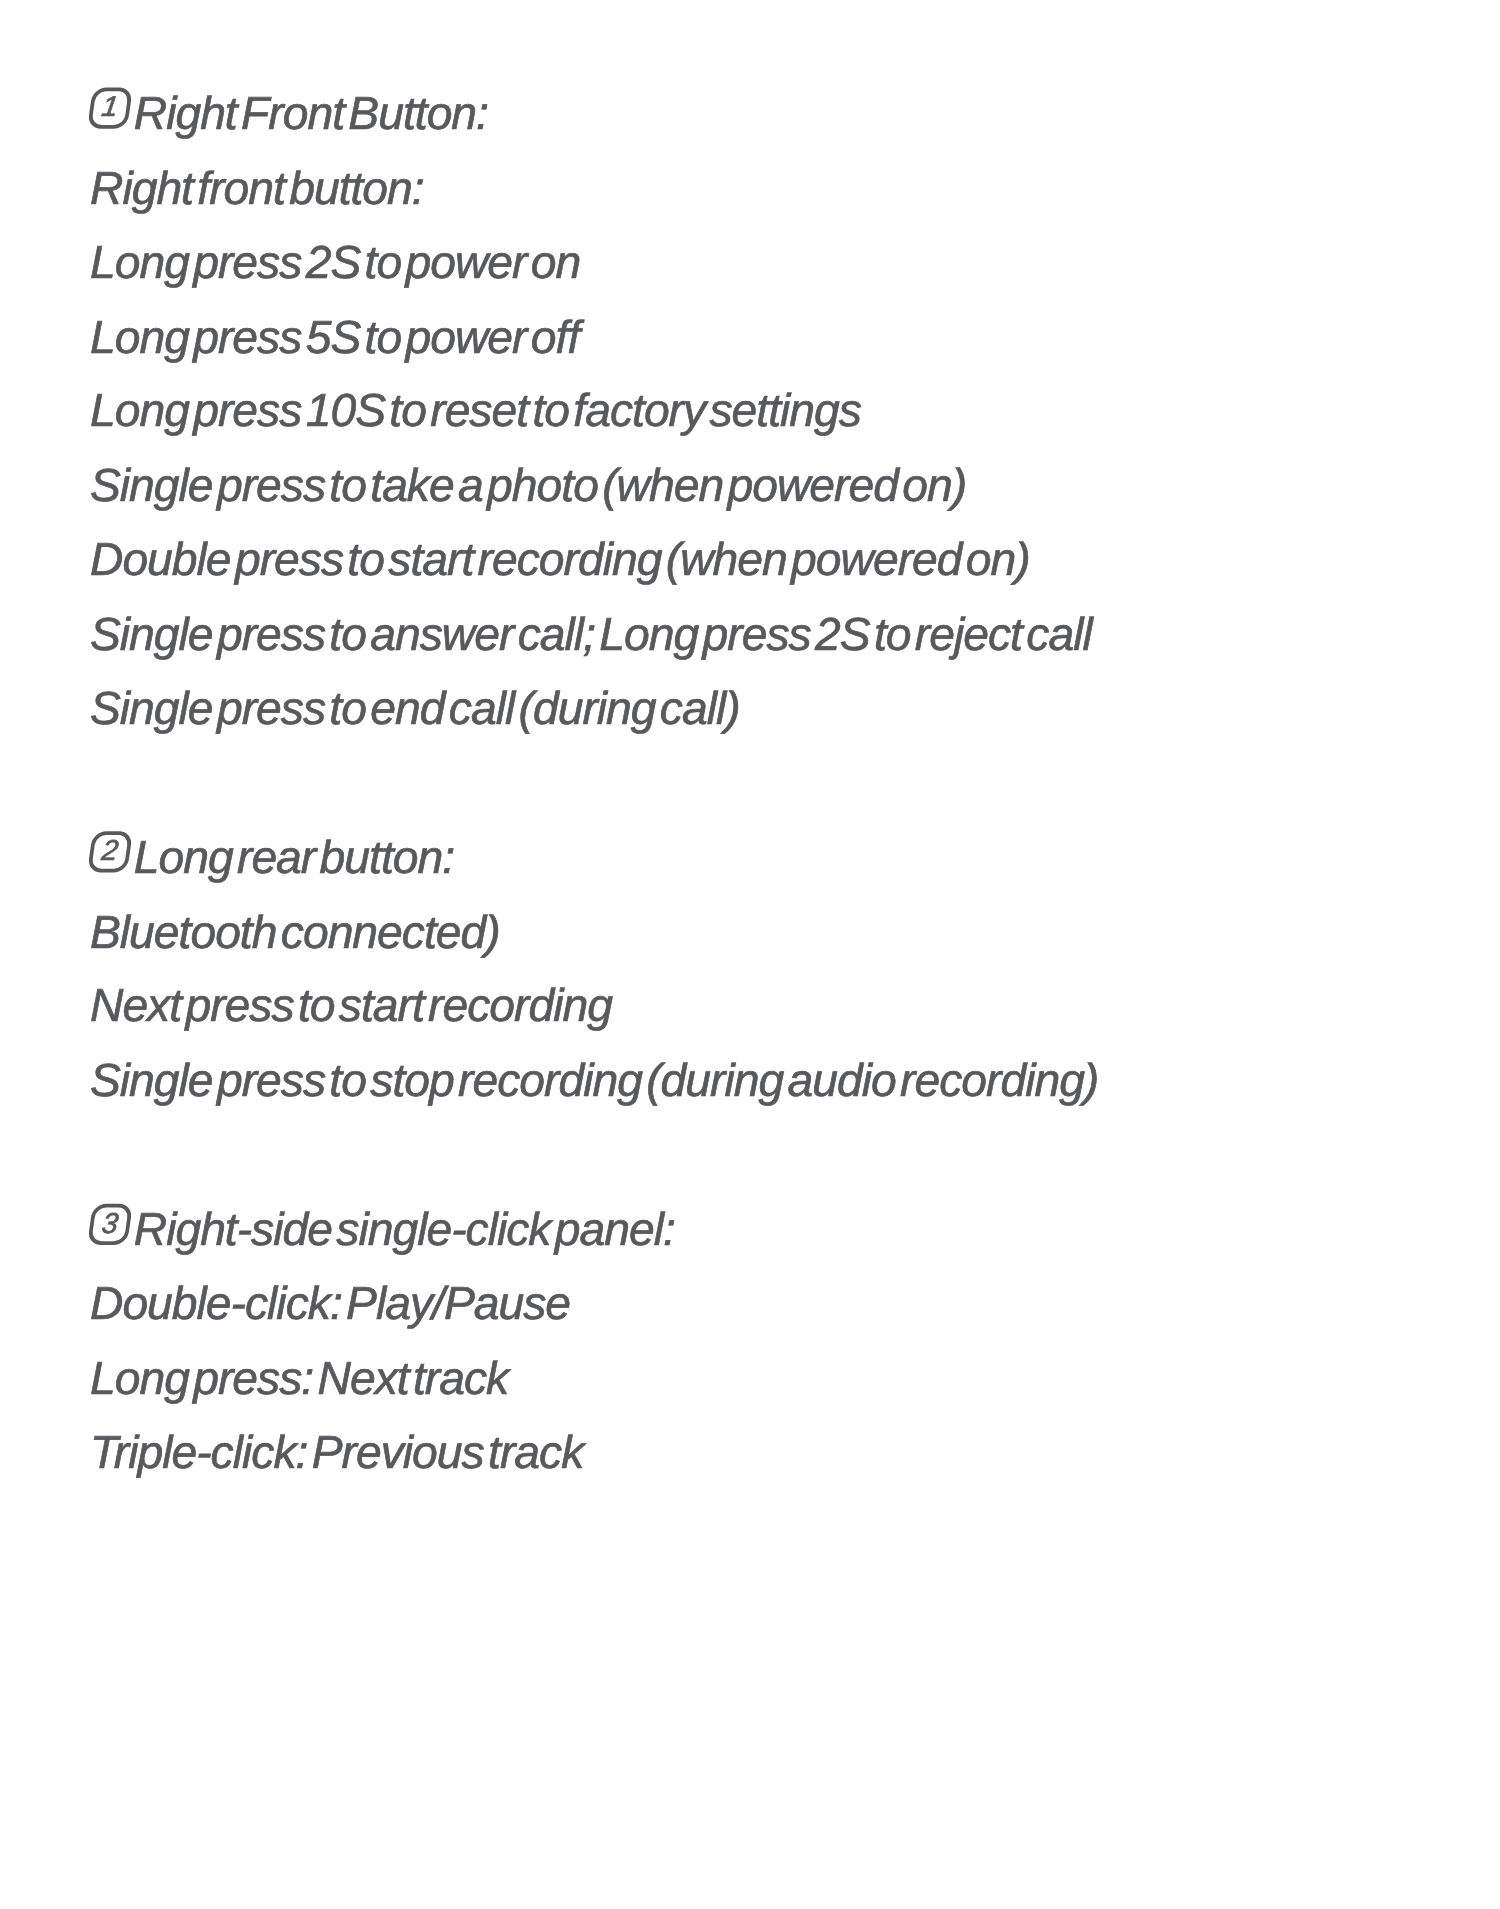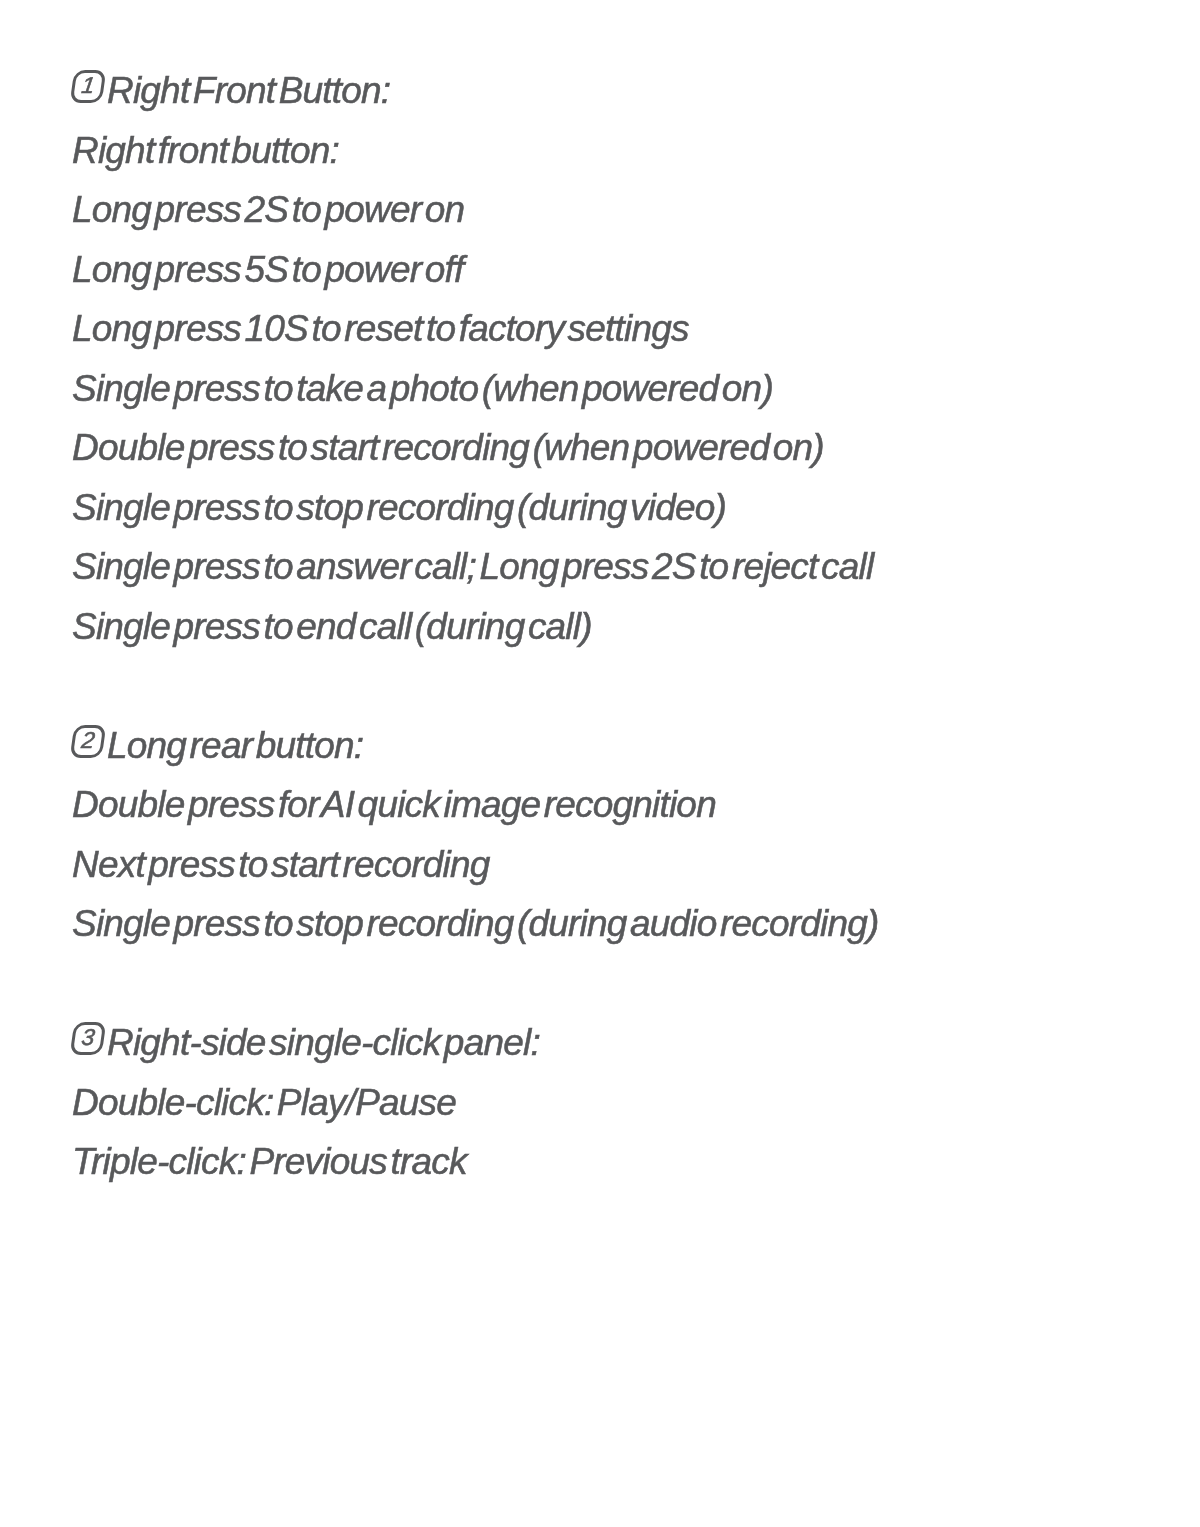--- a/index.html
+++ b/index.html
@@ -59,35 +59,35 @@
   <section>
     <div class="line heading">
       <span class="num-box"><span>1</span></span><span>Right Front Button:</span>
     </div>
     <div class="line">Right front button:</div>
     <div class="line">Long press 2S to power on</div>
     <div class="line">Long press 5S to power off</div>
     <div class="line">Long press 10S to reset to factory settings</div>
     <div class="line">Single press to take a photo (when powered on)</div>
     <div class="line">Double press to start recording (when powered on)</div>
-    <div class="line">Single press to stop recording (during video)</div>
     <div class="line">Single press to answer call; Long press 2S to reject call</div>
     <div class="line">Single press to end call (during call)</div>
   </section>
 
   <section>
     <div class="line heading">
       <span class="num-box"><span>2</span></span><span>Long rear button:</span>
     </div>
-    <div class="line">Double press for AI quick image recognition</div>
+    <div class="line">Bluetooth connected)</div>
     <div class="line">Next press to start recording</div>
     <div class="line">Single press to stop recording (during audio recording)</div>
   </section>
 
   <section>
     <div class="line heading">
       <span class="num-box"><span>3</span></span><span>Right-side single-click panel:</span>
     </div>
     <div class="line">Double-click: Play/Pause</div>
+    <div class="line">Long press: Next track</div>
     <div class="line">Triple-click: Previous track</div>
   </section>
 
 </div>
 
 </body></html>

